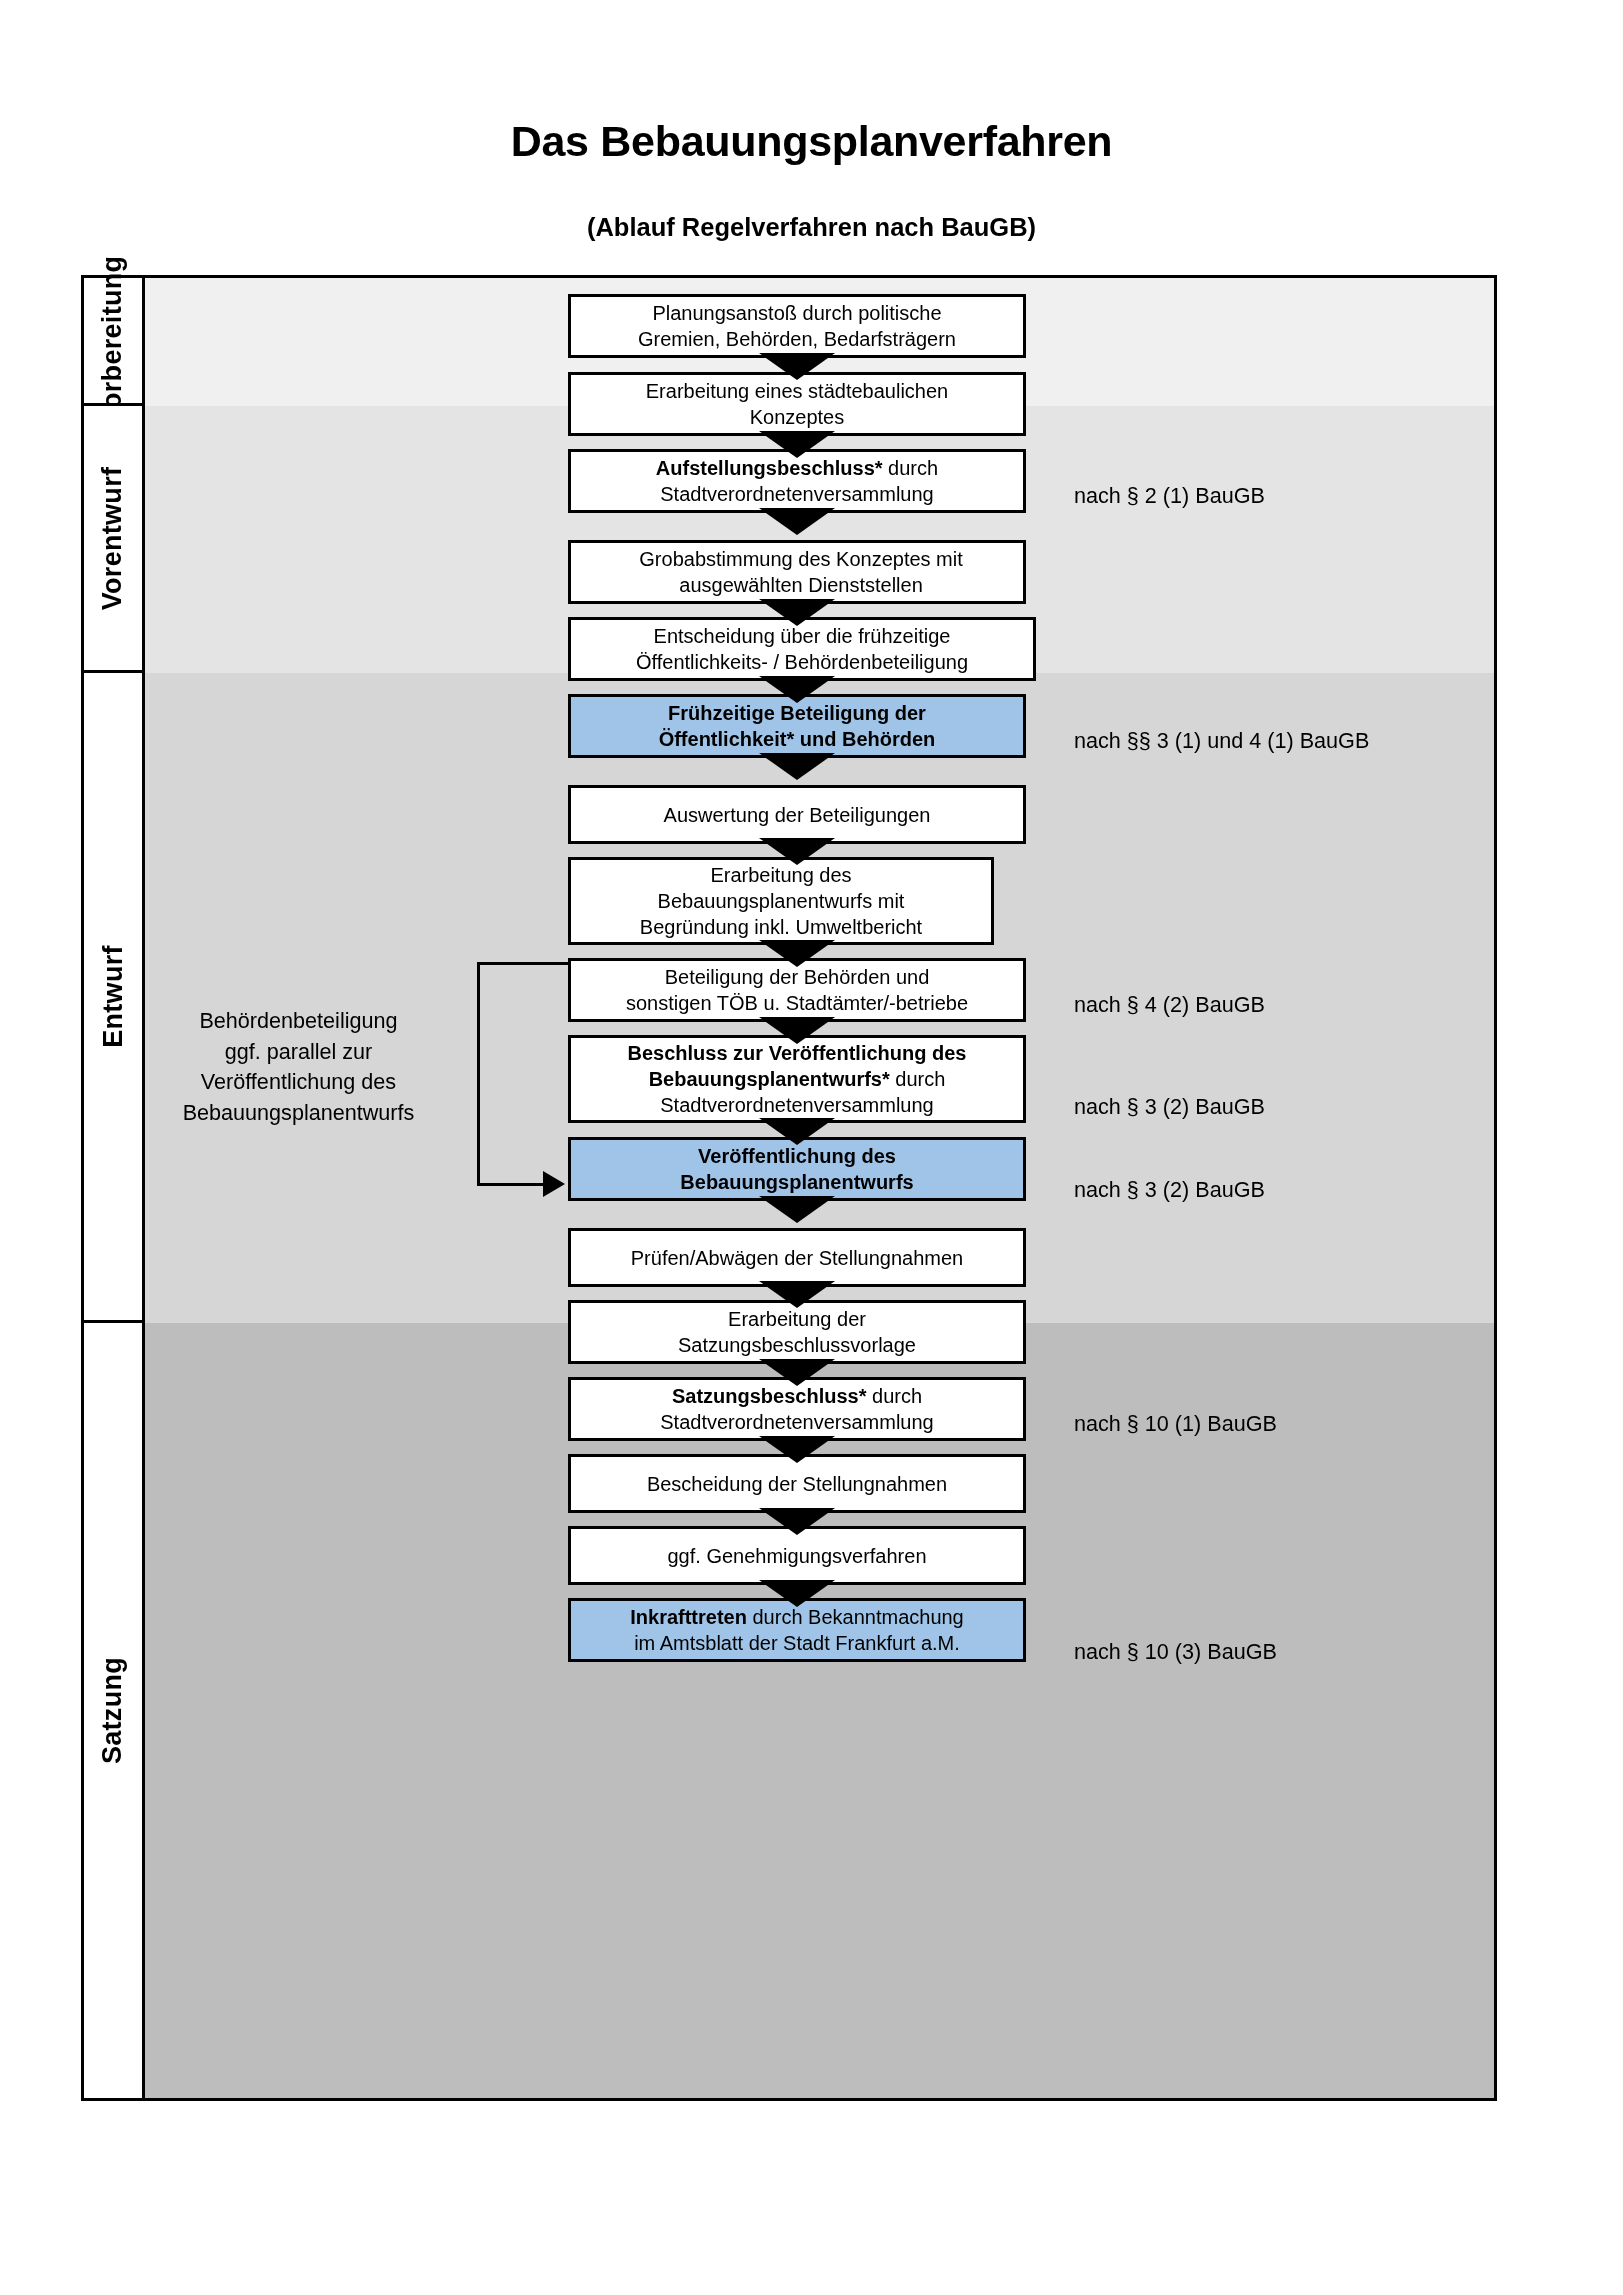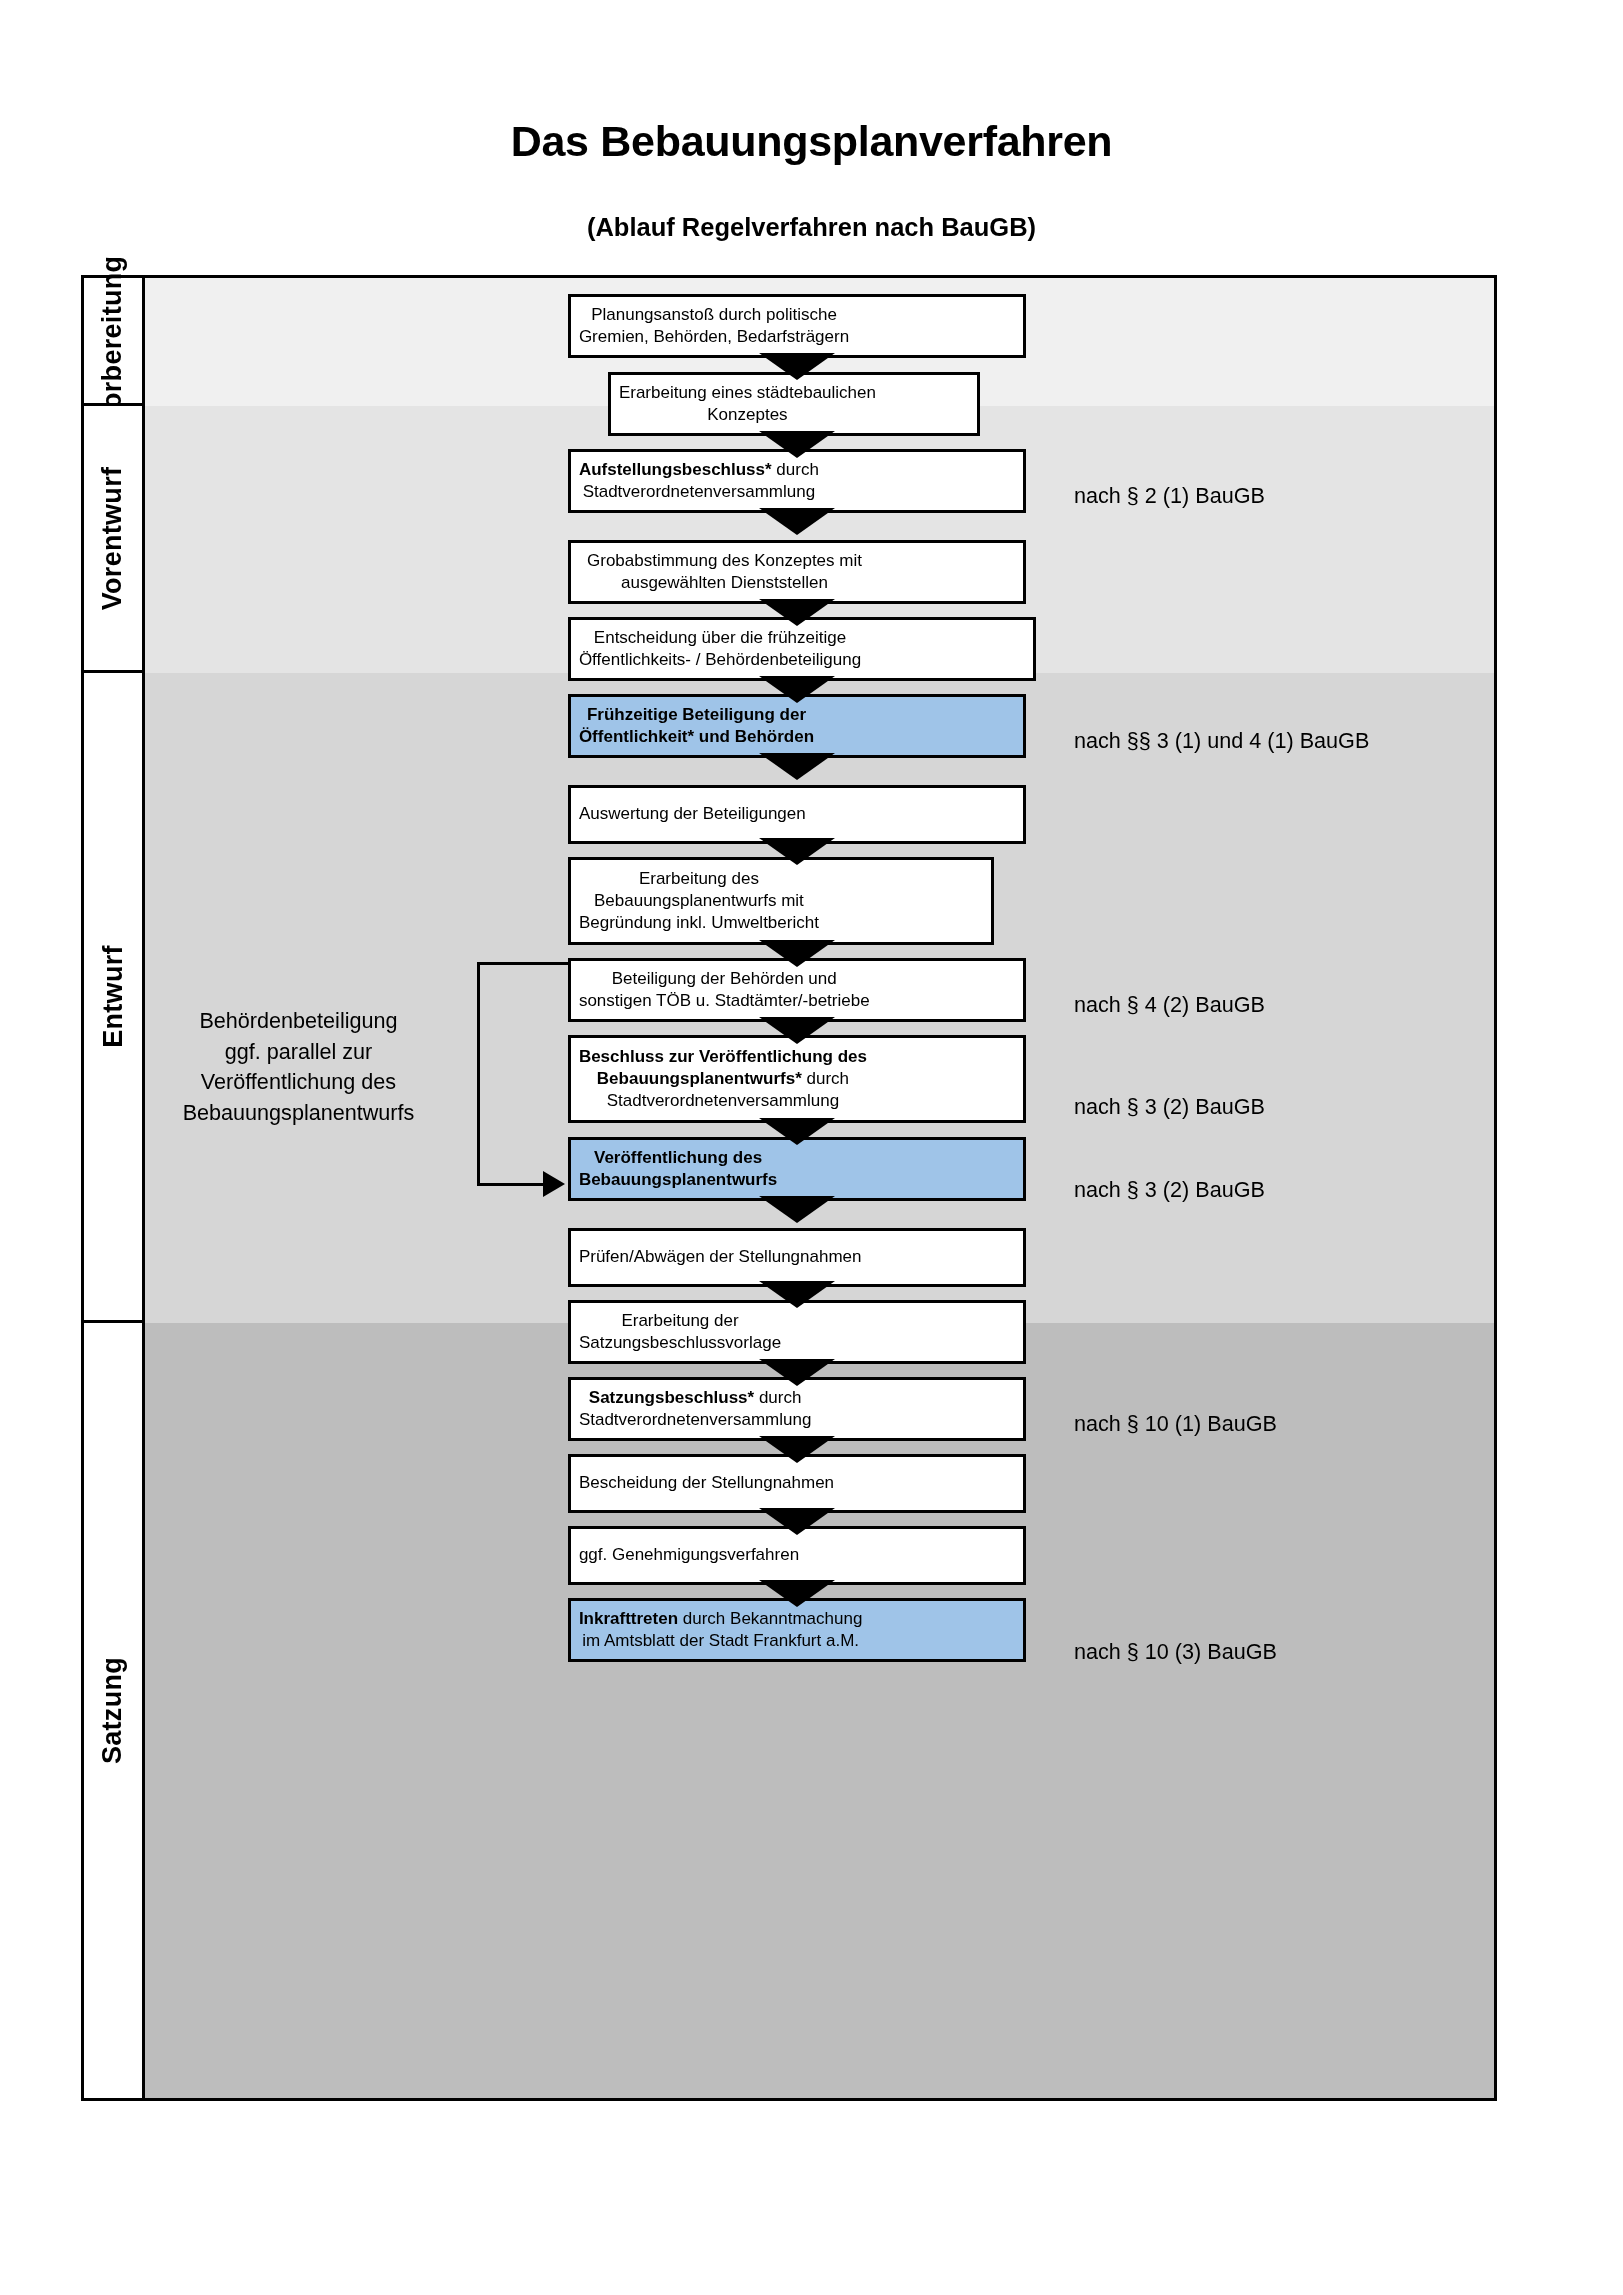--- a/index.html
+++ b/index.html
@@ -48,23 +48,23 @@
 
   
   .band{position:absolute;left:61px;right:0;box-sizing:border-box;}
 
   
   .box{
     position:absolute;
     box-sizing:border-box;
     border:3.3px solid #000;
     background:#ffffff;
-    display:flex;align-items:center;justify-content:flex-start;
+    display:flex;align-items:center;justify-content:center;
     text-align:center;
-    font-size:17px;line-height:1.30;
+    font-size:20px;line-height:1.30;
     padding:3.9px 7.9px;
     z-index:3;
   }
   .box.blue{background:#9FC4E8;}
   .box .tx{display:block;}
   .box b{font-weight:bold;}
 
   
   .chev{
     position:absolute;z-index:4;
@@ -152,21 +152,21 @@
     </div>
 
     <div id="nodes">
         <div class="box" style="left: 484px; width: 458px; top: 16.4px; height: 64px;">
           <div>
             <span class="tx">Planungsanstoß durch politische</span>
             <span class="tx">Gremien, Behörden, Bedarfsträgern</span>
           </div>
         </div>
         <div class="chev" style="left: 675px; top: 75px;"></div>
-        <div class="box" style="left: 484px; width: 372px; top: 94px; height: 64px; margin-left: 40px;">
+        <div class="box" style="left: 484px; width: 458px; top: 94px; height: 64px;">
           <div>
             <span class="tx">Erarbeitung eines städtebaulichen</span>
             <span class="tx">Konzeptes</span>
           </div>
         </div>
         <div class="chev" style="left: 675px; top: 153px;"></div>
         <div class="box" style="left: 484px; width: 458px; top: 171px; height: 64px;">
           <div>
             <span class="tx"><b>Aufstellungsbeschluss*</b> durch</span>
             <span class="tx">Stadtverordnetenversammlung</span>

